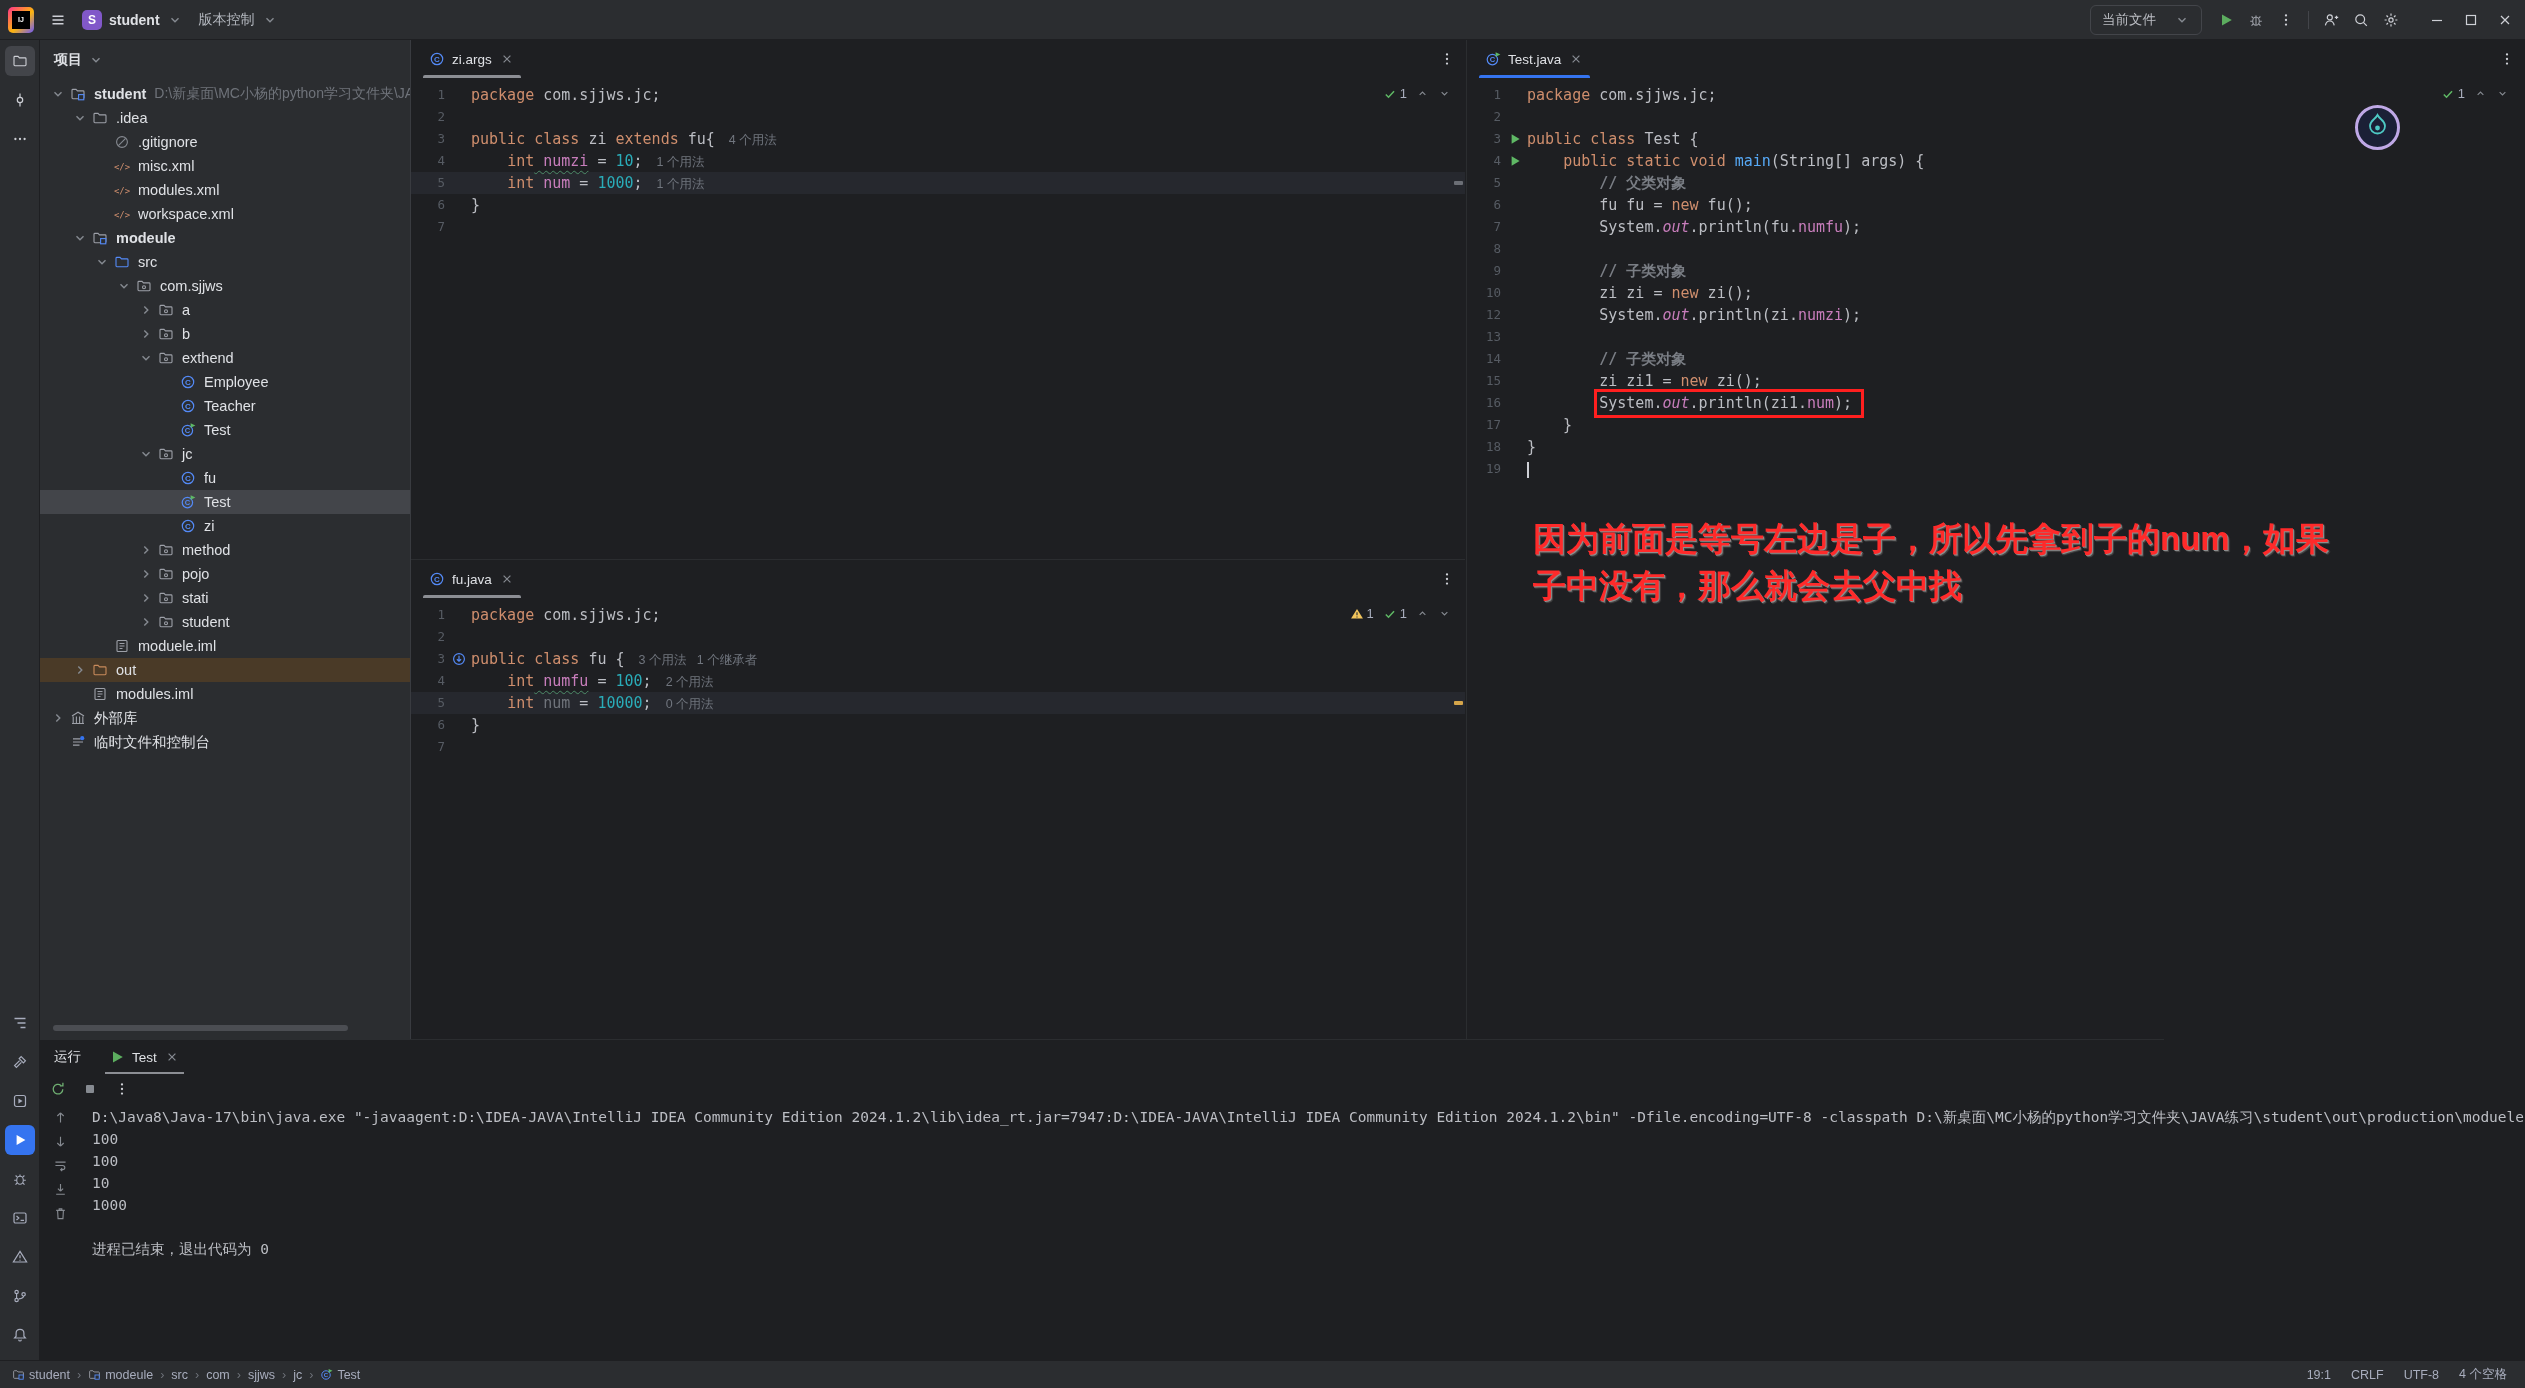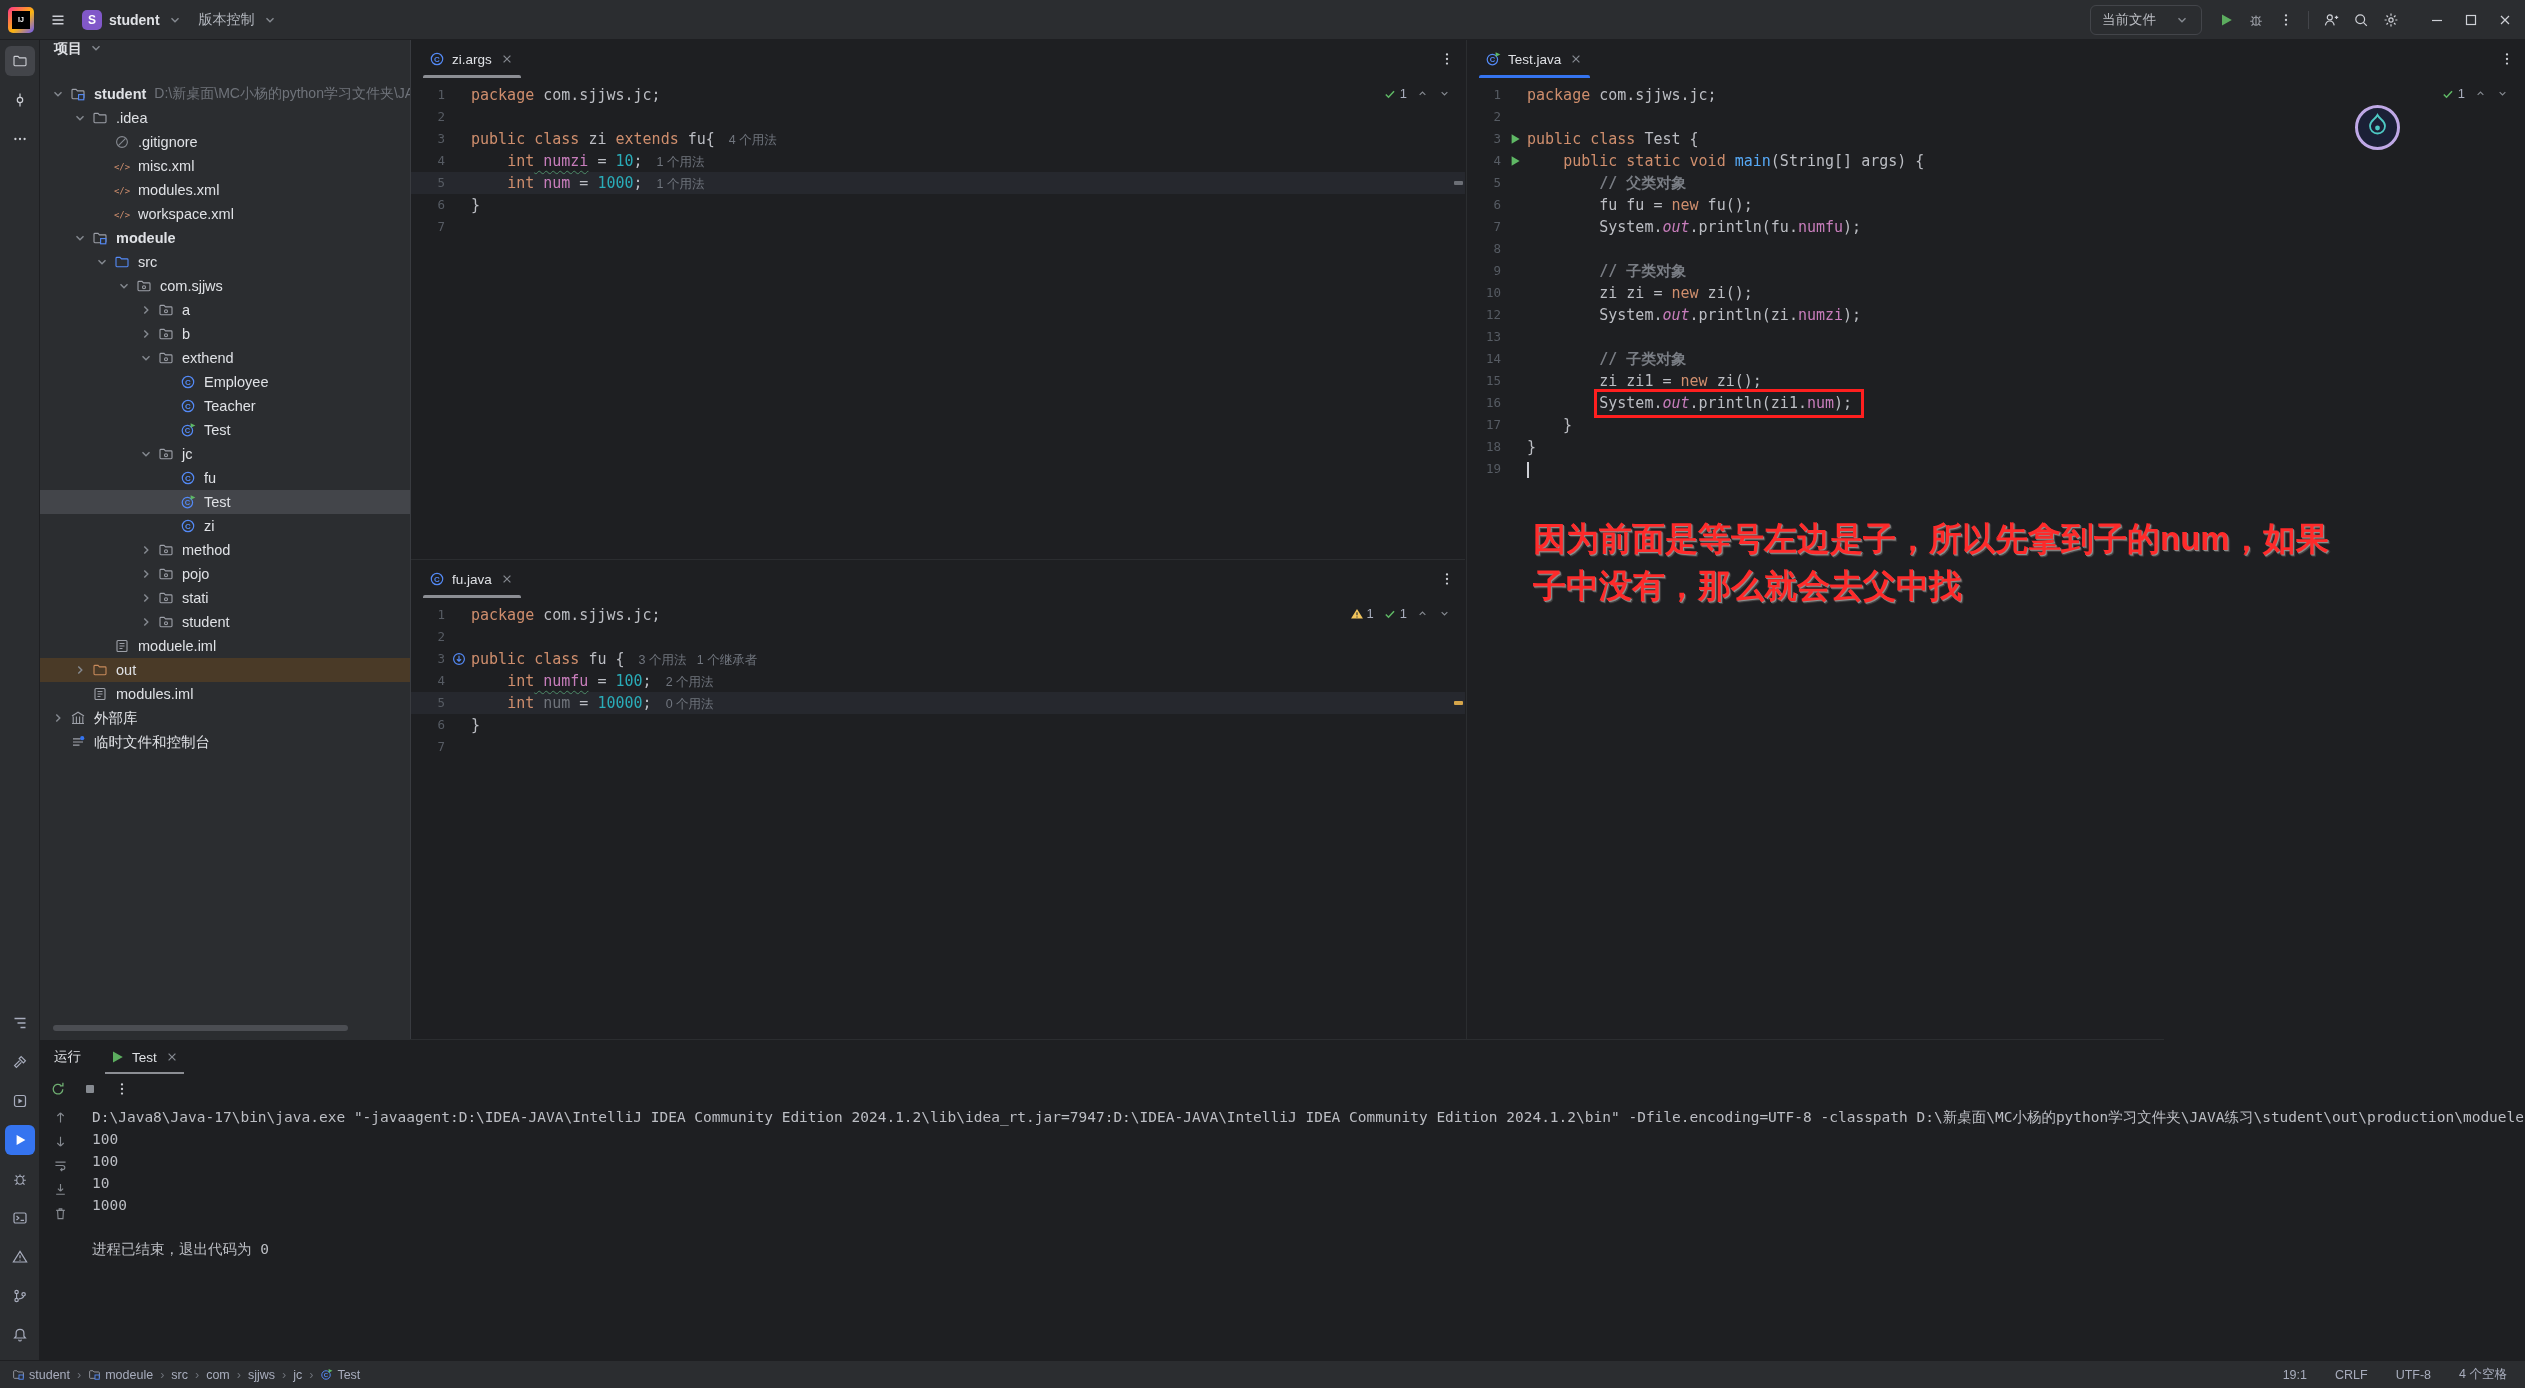--- a/index.html
+++ b/index.html
@@ -33,21 +33,21 @@
              border-right:1px solid #1E1F22;box-sizing:border-box;display:flex;flex-direction:column;
              justify-content:space-between;align-items:center;padding:6px 0 10px;}
   .strip-col{display:flex;flex-direction:column;gap:9px;align-items:center;}
   .strip-btn{width:30px;height:30px;border-radius:6px;display:flex;align-items:center;justify-content:center;}
   .strip-btn.active{background:#43454A;}
   .strip-btn.active-blue{background:#3574F0;}
 
   
   #project{position:absolute;left:40px;top:40px;width:371px;height:999px;background:#2B2D30;
            border-right:1px solid #393B40;box-sizing:border-box;overflow:hidden;}
-  .proj-header{height:40px;display:flex;align-items:flex-start;gap:6px;padding-left:14px;
+  .proj-header{height:40px;display:flex;align-items:center;gap:6px;padding-left:14px;
                color:#DFE1E5;font-weight:600;}
   #tree{padding-top:2px;}
   .trow{height:24px;display:flex;align-items:center;white-space:nowrap;cursor:pointer;}
   .trow.sel-active{background:#43454A;}
   .trow.sel-out{background:#4A3A27;}
   .tchev{width:20px;flex:none;display:flex;justify-content:center;}
   .ticon{width:20px;flex:none;display:flex;justify-content:center;margin-right:6px;}
   .tlabel{font-size:14.5px;color:#DFE1E5;}
   .tlabel.b{font-weight:700;}
   .tsuffix{color:#6F737A;margin-left:8px;font-size:14px;}
@@ -106,21 +106,21 @@
   .con-gutter{position:absolute;left:13px;top:6px;display:flex;flex-direction:column;gap:9px;}
   .conline{font:14.5px/22px "DejaVu Sans Mono",monospace;color:#BCBEC4;white-space:pre;}
 
   
   #statusbar{position:absolute;left:0;bottom:0;width:100%;height:28px;background:#2B2D30;
              border-top:1px solid #1E1F22;box-sizing:border-box;display:flex;align-items:center;
              justify-content:space-between;padding:0 18px 0 12px;font-size:12.5px;color:#A8ADBD;}
   .bc{display:flex;align-items:center;gap:7px;}
   .bc-item{display:flex;align-items:center;gap:4px;}
   .bc-sep{color:#6F737A;}
-  .sb-right{display:flex;align-items:center;gap:28px;}
+  .sb-right{display:flex;align-items:center;gap:20px;}
 </style>
 </head>
 <body>
 
 <div id="app">
 
   <header id="titlebar">
     <div class="tb-group">
       <span class="logo">
         <span class="logo-inner">IJ</span>

